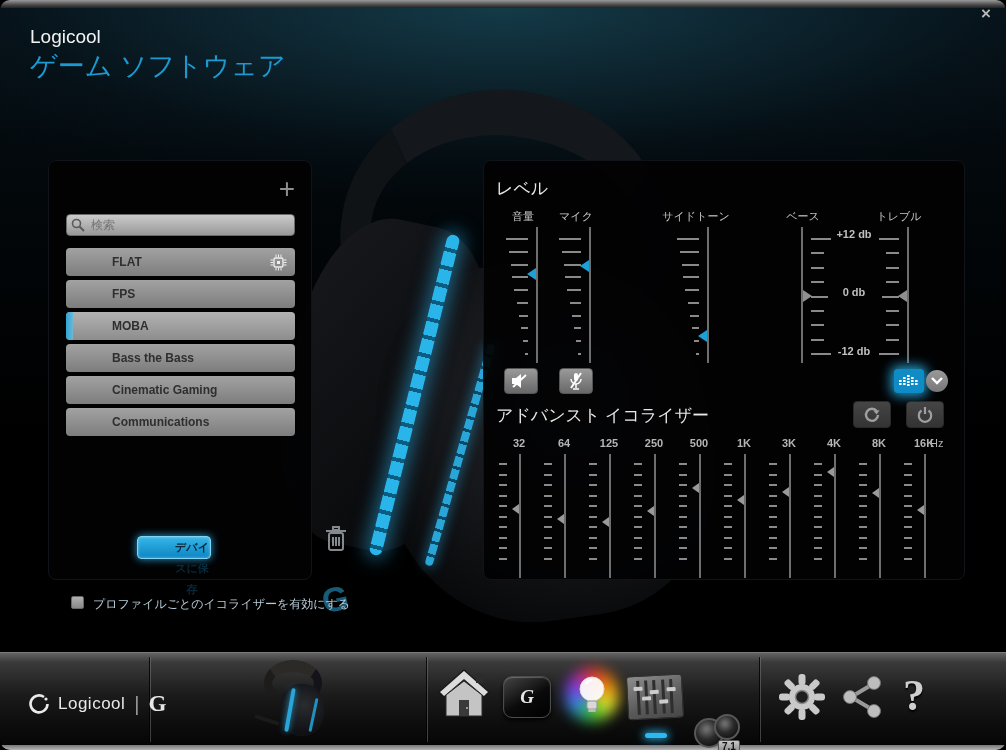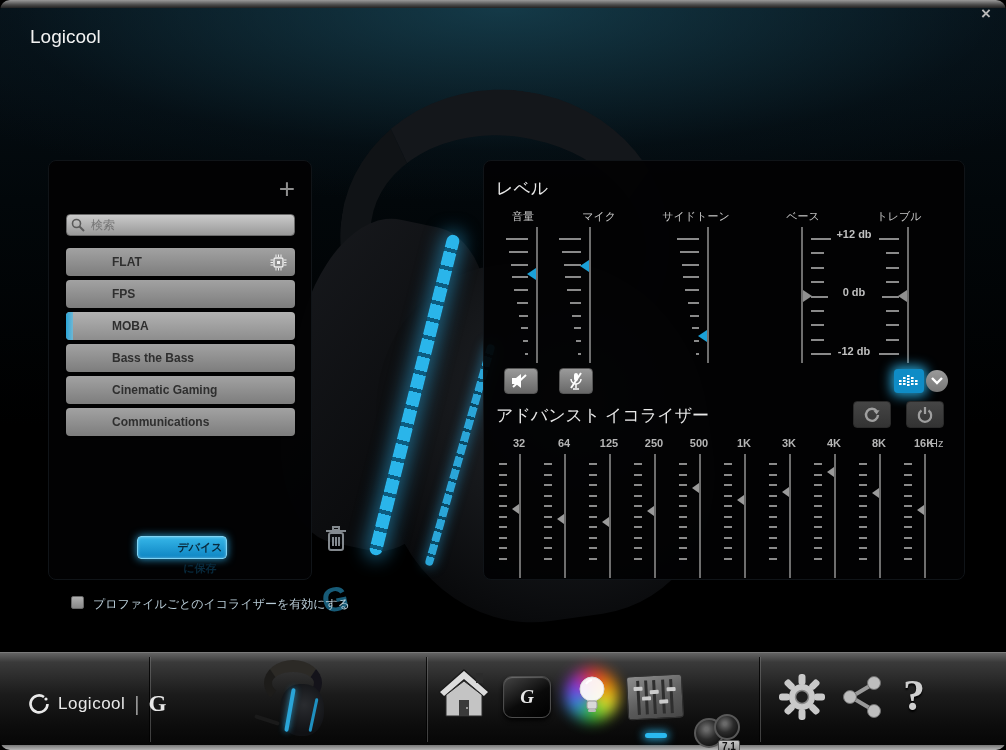--- a/index.html
+++ b/index.html
@@ -57,21 +57,21 @@
 
   .preset { position:absolute; left:17px; width:229px; height:28px; border-radius:4px;
     background:linear-gradient(#a2a2a2,#7d7d7d); box-shadow:0 1px 2px rgba(0,0,0,.6);
     overflow:hidden; cursor:pointer; }
   .preset.selected { background:linear-gradient(#b2b2b2,#8d8d8d); }
   .preset .lbl { position:absolute; left:46px; top:7px; font-size:12px; font-weight:bold; color:#2f2f2f; }
   .preset .selbar { position:absolute; left:0; top:0; width:7px; height:28px;
     background:linear-gradient(90deg,#2aa5d8,#6fb7d4); }
   .preset .chip { position:absolute; right:8px; top:6px; }
 
-  .save-btn { position:absolute; left:88px; top:375px; width:90px; height:23px; border-radius:4px;
+  .save-btn { position:absolute; left:88px; top:375px; width:74px; height:23px; border-radius:4px;
     background:linear-gradient(#36b6e8,#0d85c3); border:1px solid #7fd4f5;
     box-shadow:0 0 9px rgba(46,176,235,.9), inset 0 0 3px rgba(255,255,255,.4);
     color:#082a3d; font-size:11px; font-weight:bold; text-align:center; line-height:21px; cursor:pointer;padding-left:36px; }
 
   .cb-row { position:absolute; left:71px; top:596px; height:14px; }
   .cb-box { position:absolute; left:0; top:0; width:13px; height:13px; border-radius:2px;
     background:linear-gradient(#b0b0b0,#888); border:1px solid #666; cursor:pointer; }
   .cb-label { position:absolute; left:22px; top:0; color:#b9cdd8; font-size:12px; white-space:nowrap; }
 
   
@@ -140,20 +140,21 @@
 </head>
 <body>
 
 <div id="app">
   <div class="bg-glow"></div>
   <div class="bezel-top"></div>
   <div class="bezel-bottom"></div>
   <div class="close-x">×</div>
 
   <div class="hdr-brand">Logicool</div>
+  <div class="hdr-title">ゲーム ソフトウェア</div>
 
   <div class="hs-wrap">
     <div class="hs-band"></div>
     <div class="hs-cup2"></div>
     <div class="hs-cup"></div>
     <div class="hs-stripe"></div>
     <div class="hs-stripe2"></div>
     <div class="hs-g">G</div>
   </div>
   <svg class="trash" width="22" height="28" viewBox="0 0 22 28">
@@ -232,21 +233,21 @@
         <div class="tick" style="left: 25px; top: 89.7778px; width: 19px;"></div>
         <div class="tick" style="left: 27px; top: 102.556px; width: 17px;"></div>
         <div class="tick" style="left: 28px; top: 115.333px; width: 16px;"></div>
         <div class="tick" style="left: 30px; top: 128.111px; width: 14px;"></div>
         <div class="tick" style="left: 33px; top: 140.889px; width: 11px;"></div>
         <div class="tick" style="left: 35px; top: 153.667px; width: 9px;"></div>
         <div class="tick" style="left: 37px; top: 166.444px; width: 7px;"></div>
         <div class="tick" style="left: 39px; top: 179.222px; width: 5px;"></div>
         <div class="tick" style="left: 41px; top: 192px; width: 3px;"></div>
         <div class="handle-l" style="top: 106.65px; left: 43px; border-right-color: rgb(27, 160, 215);"></div>
-        <div class="slider-label" style="left: 52px; top: 48px; text-align: right;">マイク</div>
+        <div class="slider-label" style="left: 52px; top: 48px;">マイク</div>
         <div class="track" style="left: 105px; top: 66px; height: 136px;"></div>
         <div class="tick" style="left: 75px; top: 77px; width: 22px;"></div>
         <div class="tick" style="left: 78px; top: 89.7778px; width: 19px;"></div>
         <div class="tick" style="left: 80px; top: 102.556px; width: 17px;"></div>
         <div class="tick" style="left: 81px; top: 115.333px; width: 16px;"></div>
         <div class="tick" style="left: 83px; top: 128.111px; width: 14px;"></div>
         <div class="tick" style="left: 86px; top: 140.889px; width: 11px;"></div>
         <div class="tick" style="left: 88px; top: 153.667px; width: 9px;"></div>
         <div class="tick" style="left: 90px; top: 166.444px; width: 7px;"></div>
         <div class="tick" style="left: 92px; top: 179.222px; width: 5px;"></div>

